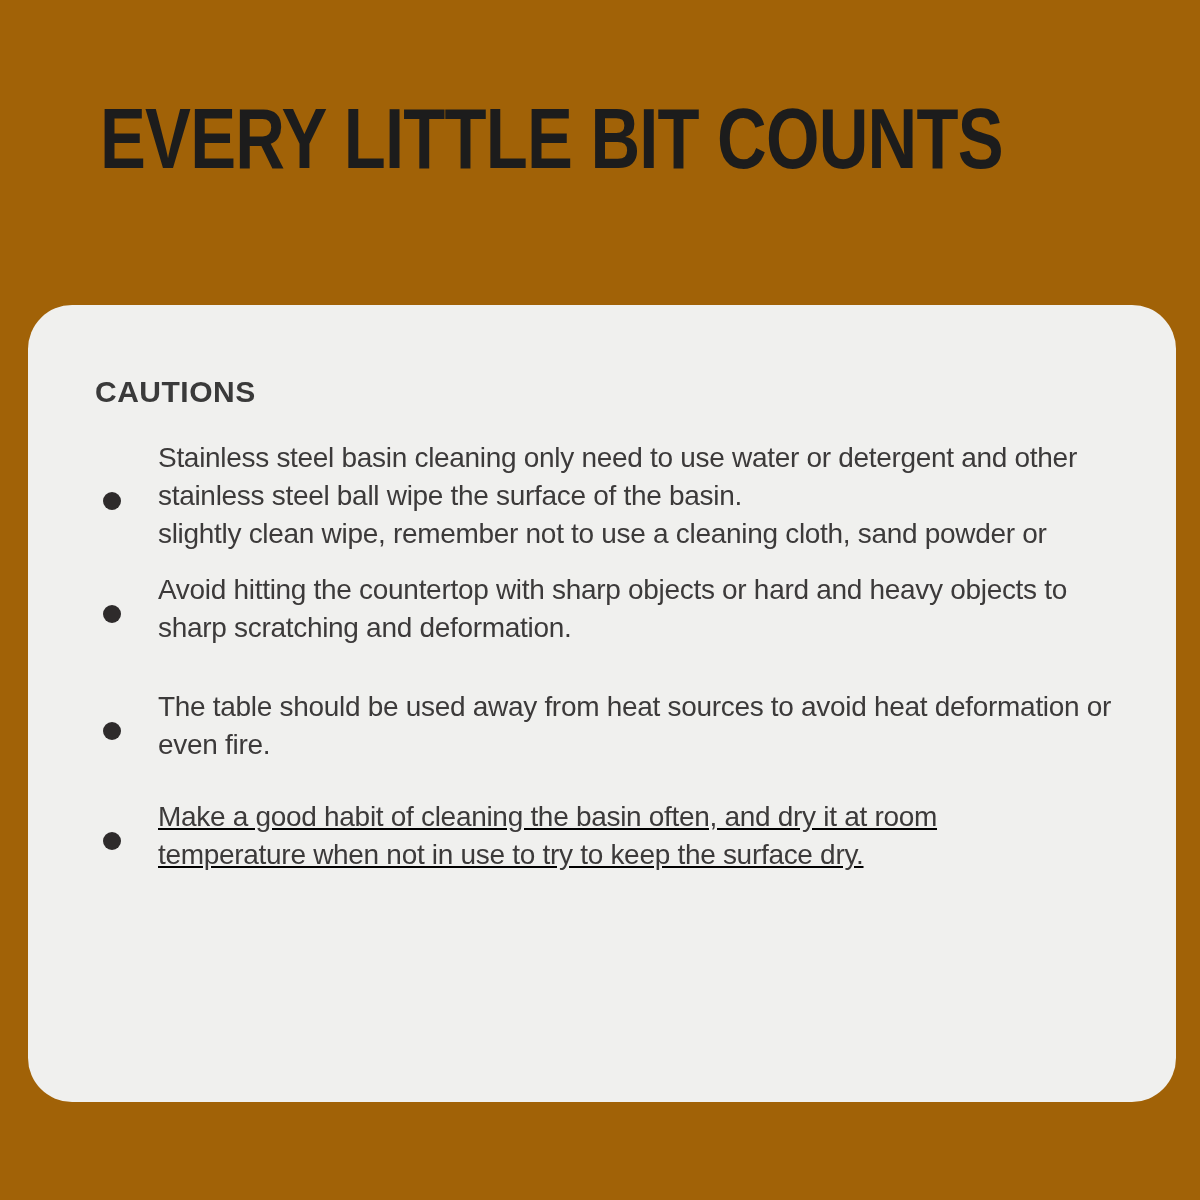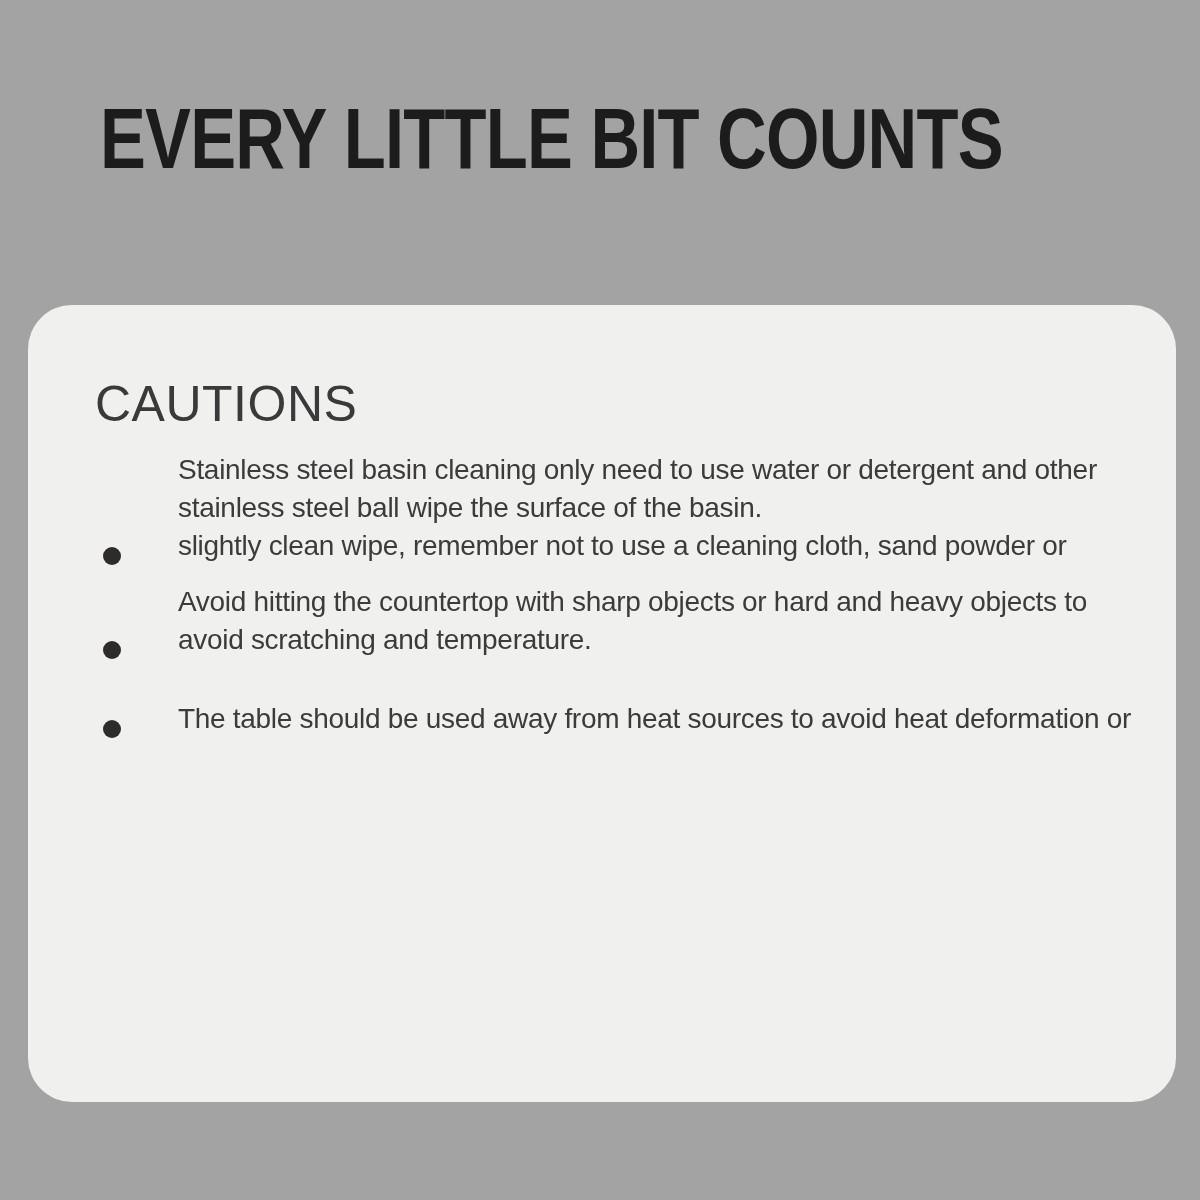--- a/index.html
+++ b/index.html
@@ -5,21 +5,21 @@
   * { margin: 0; padding: 0; box-sizing: border-box; }
   html, body {
     width: 1200px; height: 1200px;
     background: #ffffff;
     font-family: "Liberation Sans", sans-serif;
     overflow: hidden;
   }
   .page {
     position: relative;
     width: 1200px; height: 1200px;
-    background: #a3a3a3;
+    background: #a16207;
   }
   .main-title {
     position: absolute;
     left: 100px;
     top: 95px;
     font-size: 86px;
     font-weight: 700;
     line-height: 1;
     letter-spacing: -1px;
     color: #1c1c1c;
@@ -31,34 +31,33 @@
     position: absolute;
     left: 28px;
     top: 305px;
     width: 1148px;
     height: 797px;
     background: #f0f0ee;
     border-radius: 44px;
     padding: 70px 40px 0 67px;
   }
   .card-heading {
-    font-size: 50px;
-    font-weight: 400;
+    font-size: 30px;
+    font-weight: 700;
     color: #3a3a3a;
     letter-spacing: 0.5px;
-    margin-bottom: 18px;
+    margin-bottom: 30px;
   }
   .bullet-list {
     list-style: none;
   }
   .bullet-item {
     display: flex;
-    align-items: flex-end;
+    align-items: center;
     padding-left: 8px;
-    gap: 20px;
   }
   .bullet-item:nth-child(1) { margin-bottom: 18px; }
   .bullet-item:nth-child(2) { margin-bottom: 41px; }
   .bullet-item:nth-child(3) { margin-bottom: 34px; }
   .bullet-item:nth-child(4) { margin-bottom: 6px; text-decoration: underline; }
   .bullet-dot {
     flex: 0 0 18px;
     width: 18px; height: 18px;
     border-radius: 50%;
     background: #2e2b2b;
@@ -93,28 +92,36 @@
           <span class="bullet-line">Stainless steel basin cleaning only need to use water or detergent and other</span>
           <span class="bullet-line">stainless steel ball wipe the surface of the basin.</span>
           <span class="bullet-line">slightly clean wipe, remember not to use a cleaning cloth, sand powder or</span>
         </div>
       </li>
 
       <li class="bullet-item">
         <span class="bullet-dot"></span>
         <div class="bullet-text">
           <span class="bullet-line">Avoid hitting the countertop with sharp objects or hard and heavy objects to</span>
-          <span class="bullet-line">avoid scratching and temperature.</span>
+          <span class="bullet-line">sharp scratching and deformation.</span>
         </div>
       </li>
 
 
       <li class="bullet-item">
         <span class="bullet-dot"></span>
         <div class="bullet-text">
           <span class="bullet-line">The table should be used away from heat sources to avoid heat deformation or</span>
+          <span class="bullet-line">even fire.</span>
         </div>
       </li>
 
+      <li class="bullet-item">
+        <span class="bullet-dot"></span>
+        <div class="bullet-text">
+          <span class="bullet-line">Make a good habit of cleaning the basin often, and dry it at room</span>
+          <span class="bullet-line">temperature when not in use to try to keep the surface dry.</span>
+        </div>
+      </li>
 
     </ul>
   </section>
 </div>
 
 </body></html>

